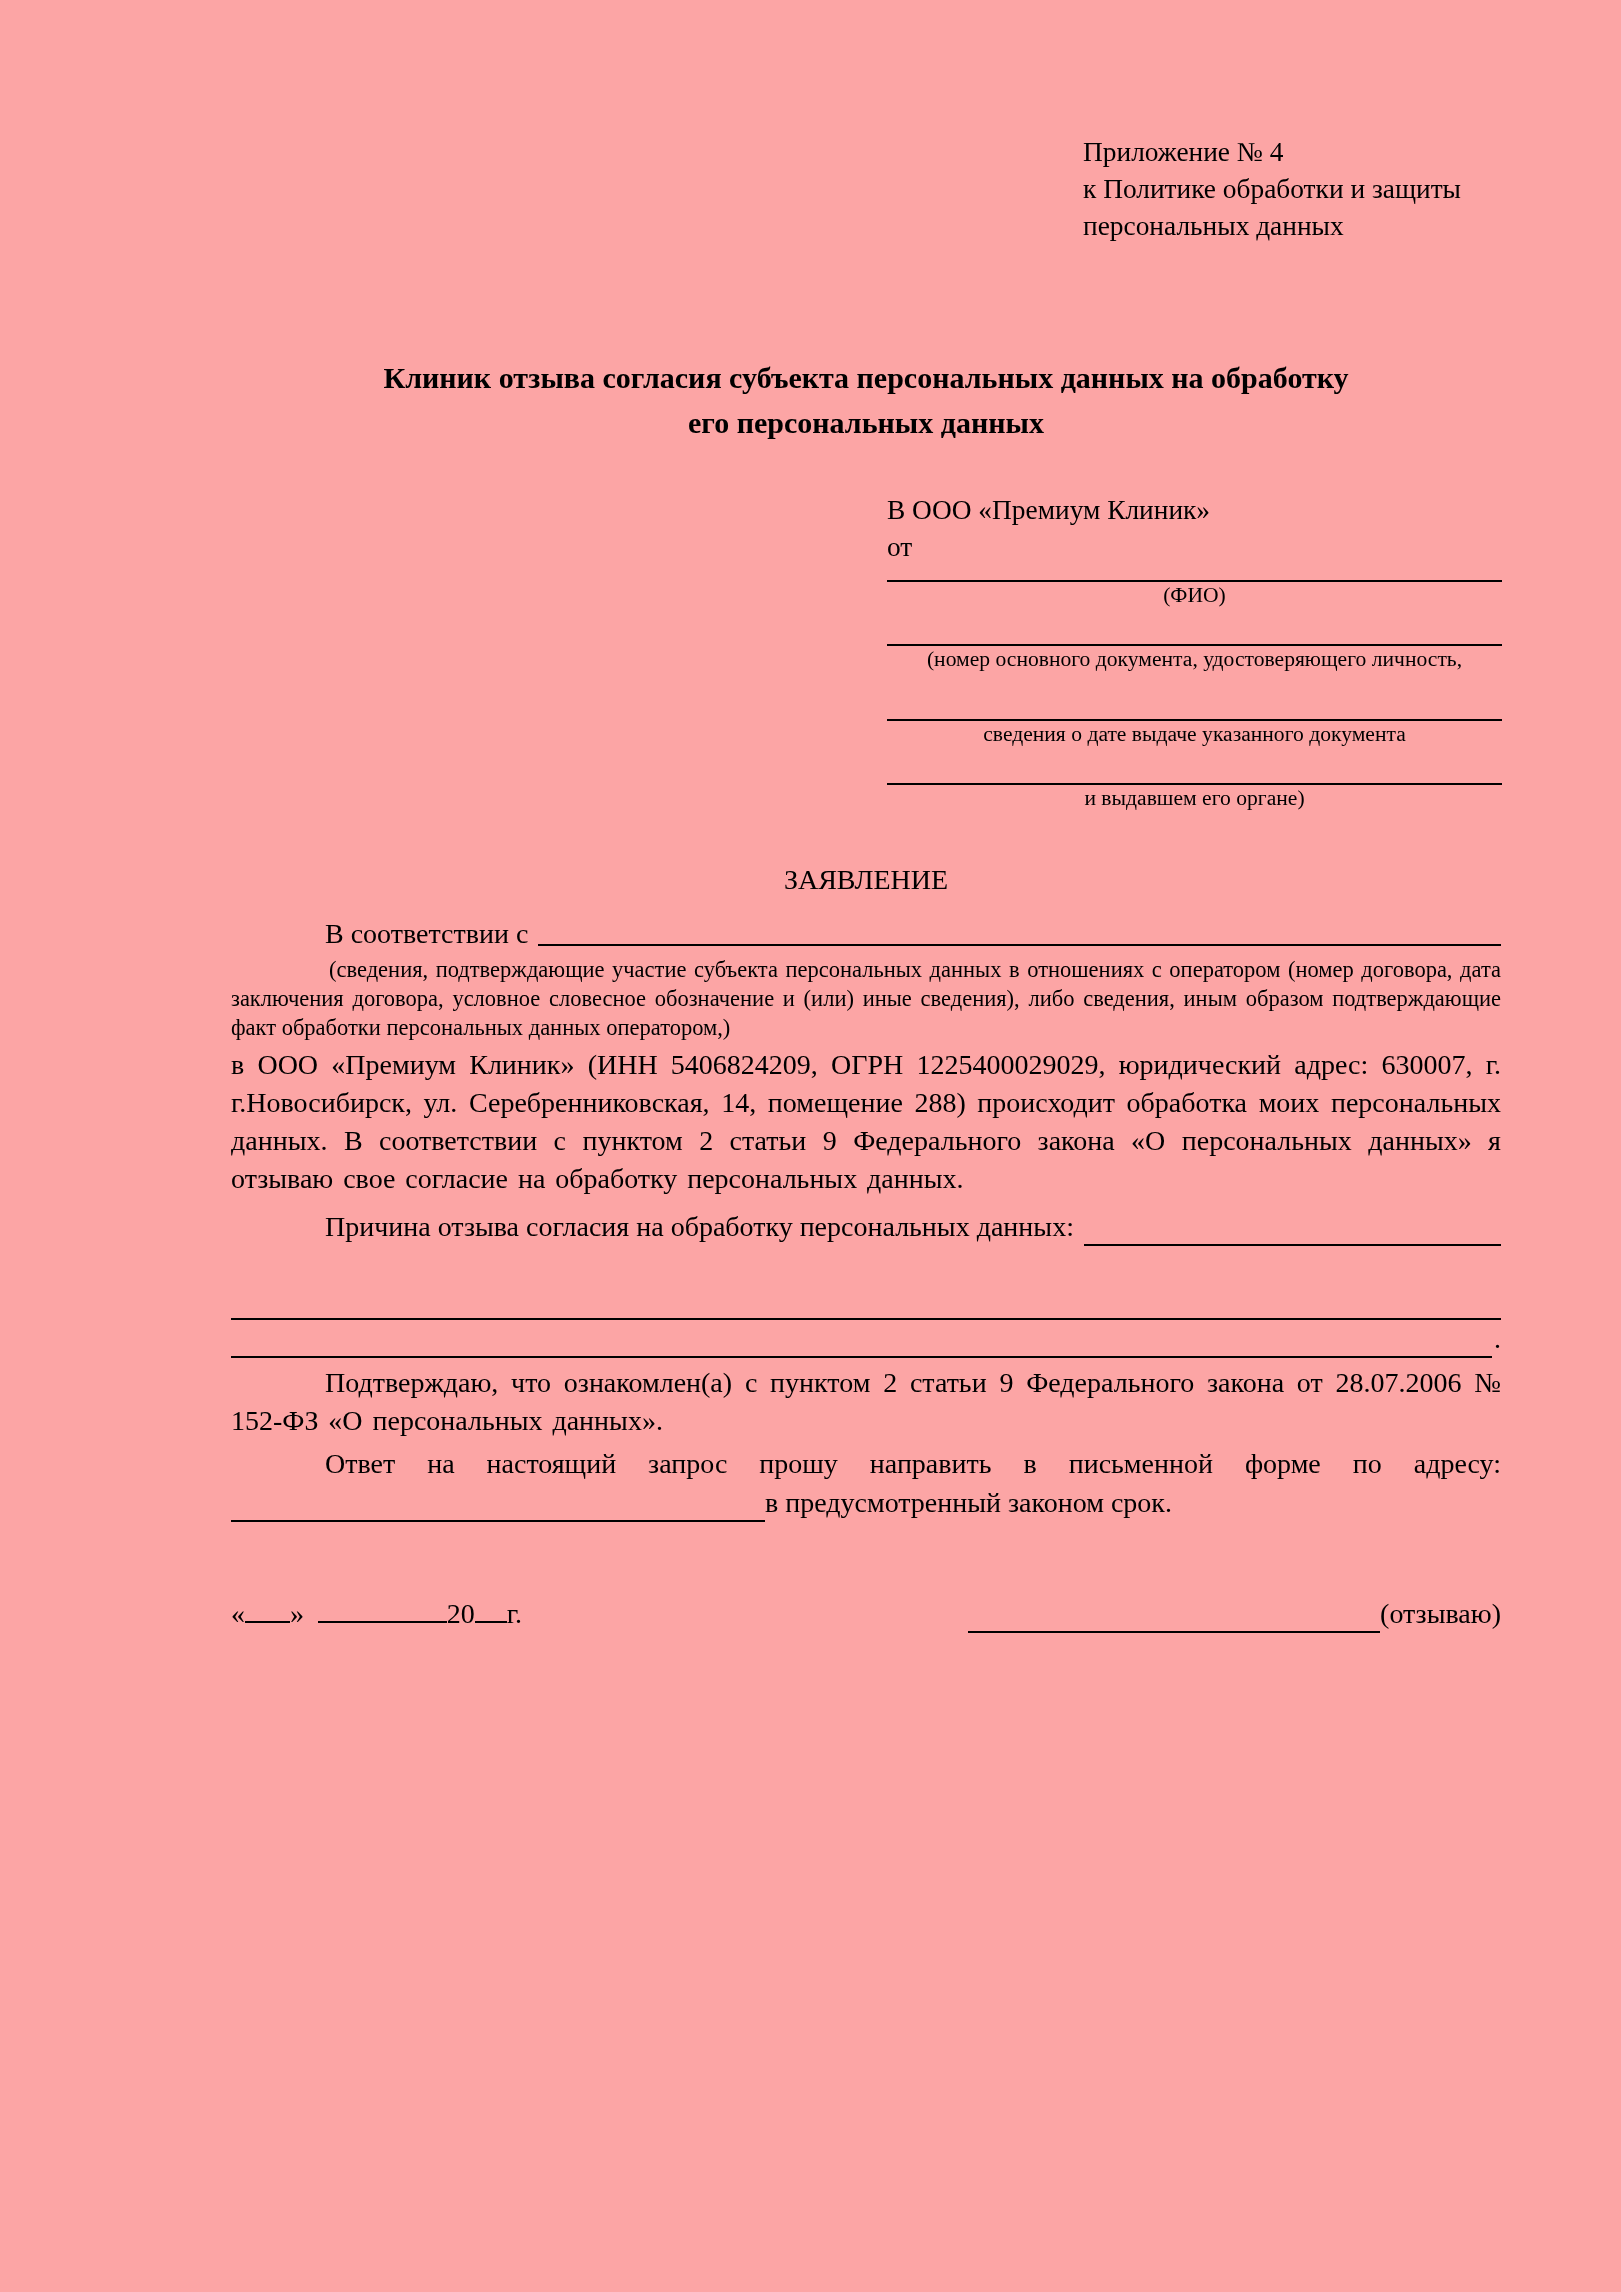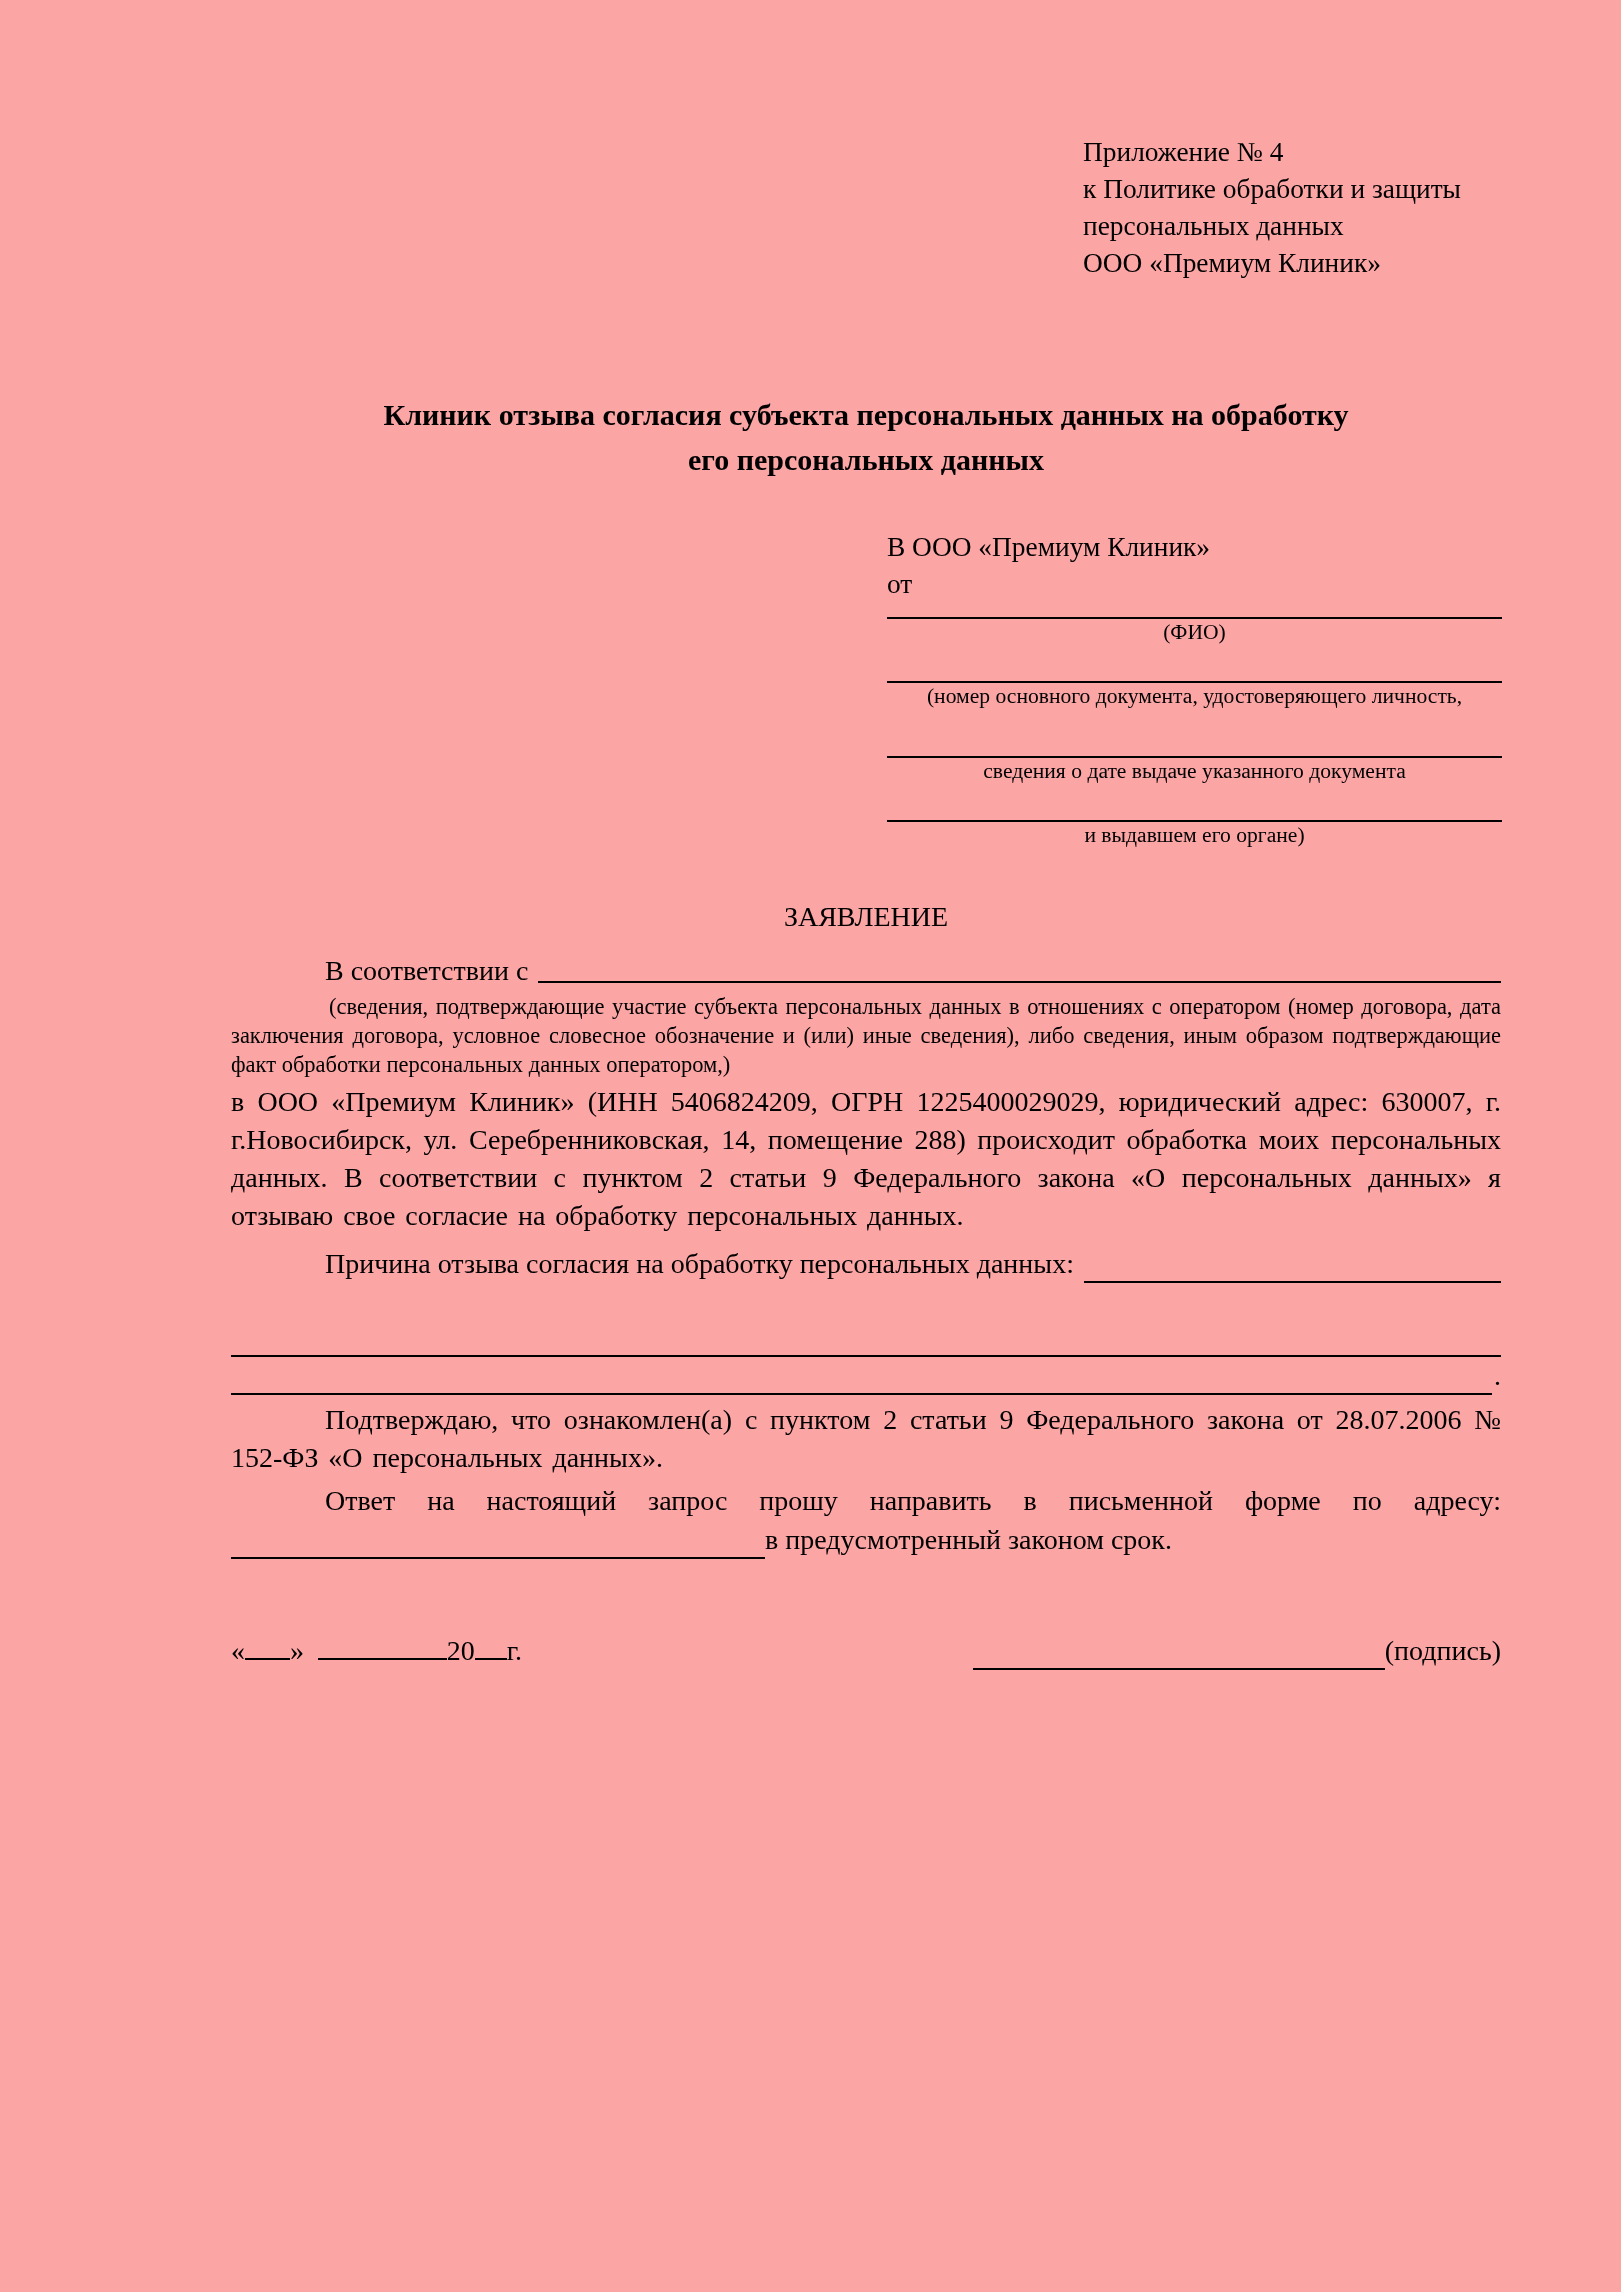--- a/index.html
+++ b/index.html
@@ -159,21 +159,20 @@
 </style>
 </head>
 <body>
 
 <div class="page">
 
   <div class="header-block">
     <div>Приложение № 4</div>
     <div>к Политике обработки и защиты</div>
     <div>персональных данных</div>
-    <div>ООО «Премиум Клиник»</div>
   </div>
 
   <div class="doc-title">
     <div>Клиник отзыва согласия субъекта персональных данных на обработку</div>
     <div>его персональных данных</div>
   </div>
 
   <div class="addressee">
     <div>В ООО «Премиум Клиник»</div>
     <div>от</div>
@@ -223,18 +222,18 @@
     <span class="addr-fill"></span>
     <span class="tail">в предусмотренный законом срок.</span>
   </div>
 
   <div class="footer-row">
     <div class="date-part">
       <span>«</span><span class="seg day"></span><span>»</span><span class="seg month"></span><span>20</span><span class="seg year"></span><span>г.</span>
     </div>
     <div class="sig-part">
       <span class="sig-fill"></span>
-      <span>(подпись)</span>
+      <span>(отзываю)</span>
     </div>
   </div>
 
 </div>
 
 
 </body></html>

